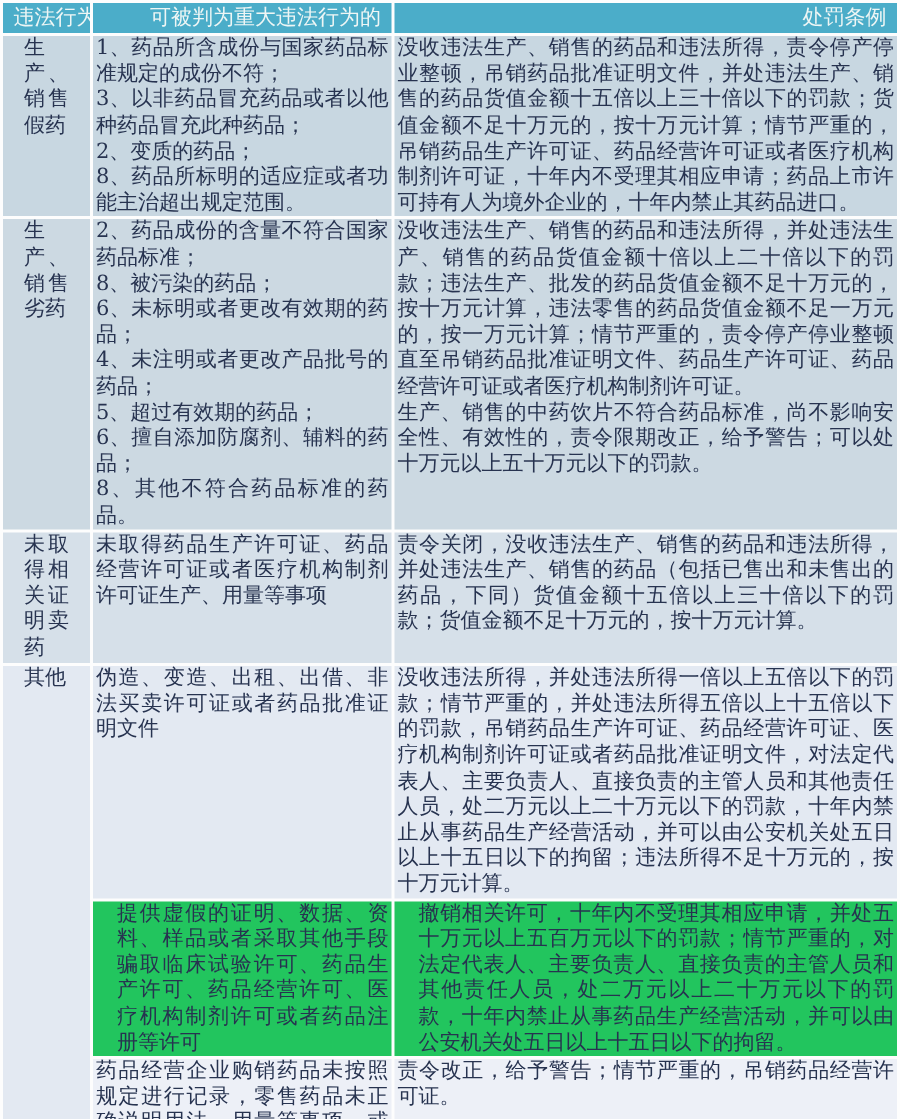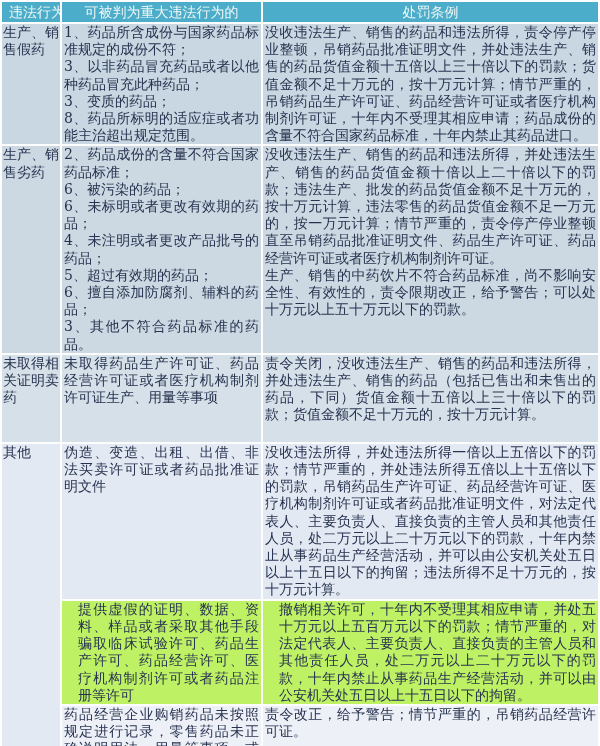--- a/index.html
+++ b/index.html
@@ -16,36 +16,36 @@
   table{
     width:600px;table-layout:fixed;
     border-collapse:separate;border-spacing:2px;
   }
   col.c1{width:58px;}
   col.c2{width:199px;}
   col.c3{width:335px;}
   th{
     background:var(--header-bg);color:var(--header-text);
     font-weight:normal;font-size:14px;line-height:18px;height:18px;
-    text-align:center;vertical-align:middle;padding:1px 7px;
+    text-align:right;vertical-align:middle;padding:1px 7px;
     white-space:nowrap;overflow:hidden;
   }
   td{
     vertical-align:top;color:var(--text);
     font-size:14px;line-height:17.2px;
     text-align:justify;text-align-last:left;
     padding:0 2px;overflow:hidden;
   }
-  td.c1{padding:0 1px;}
+  td.c1{padding:0 14px;}
   
   tr.r0 td{background:#c8d7e1;}
   tr.r1 td{background:#ccd9e2;}
   tr.r2 td{background:#d6e0e9;}
   tr.r3a td{background:#e3e9f2;}
-  tr.r3b td{background:#bef264;padding-left:16px;}
+  tr.r3b td{background:#22c55e;padding-left:16px;}
   tr.r3c td{background:#edf0f7;}
   tr.r0 td{height:118px;}
   tr.r1 td{height:205px;margin-top:41px;}
   tr.r2 td{height:87px;}
   tr.r3a td{height:136px;}
   tr.r3b td{height:102px;}
   tr.r3c td{height:66px;}
   .para + .para{margin-top:0;}
 </style>
 </head>
@@ -63,35 +63,35 @@
       <th>可被判为重大违法行为的</th>
       <th>处罚条例</th>
     </tr>
   </thead>
   <tbody>
     <tr class="r0">
       <td class="c1">生产、销售假药</td>
       <td>
         <div class="para">1、药品所含成份与国家药品标准规定的成份不符；</div>
         <div class="para">3、以非药品冒充药品或者以他种药品冒充此种药品；</div>
-        <div class="para">3、变质的药品；</div>
+        <div class="para">2、变质的药品；</div>
         <div class="para">8、药品所标明的适应症或者功能主治超出规定范围。</div>
       </td>
-      <td>没收违法生产、销售的药品和违法所得，责令停产停业整顿，吊销药品批准证明文件，并处违法生产、销售的药品货值金额十五倍以上三十倍以下的罚款；货值金额不足十万元的，按十万元计算；情节严重的，吊销药品生产许可证、药品经营许可证或者医疗机构制剂许可证，十年内不受理其相应申请；药品成份的含量不符合国家药品标准，十年内禁止其药品进口。</td>
+      <td>没收违法生产、销售的药品和违法所得，责令停产停业整顿，吊销药品批准证明文件，并处违法生产、销售的药品货值金额十五倍以上三十倍以下的罚款；货值金额不足十万元的，按十万元计算；情节严重的，吊销药品生产许可证、药品经营许可证或者医疗机构制剂许可证，十年内不受理其相应申请；药品上市许可持有人为境外企业的，十年内禁止其药品进口。</td>
     </tr>
     <tr class="r1">
       <td class="c1">生产、销售劣药</td>
       <td>
         <div class="para">2、药品成份的含量不符合国家药品标准；</div>
-        <div class="para">6、被污染的药品；</div>
+        <div class="para">8、被污染的药品；</div>
         <div class="para">6、未标明或者更改有效期的药品；</div>
         <div class="para">4、未注明或者更改产品批号的药品；</div>
         <div class="para">5、超过有效期的药品；</div>
         <div class="para">6、擅自添加防腐剂、辅料的药品；</div>
-        <div class="para">3、其他不符合药品标准的药品。</div>
+        <div class="para">8、其他不符合药品标准的药品。</div>
       </td>
       <td>
         <div class="para">没收违法生产、销售的药品和违法所得，并处违法生产、销售的药品货值金额十倍以上二十倍以下的罚款；违法生产、批发的药品货值金额不足十万元的，按十万元计算，违法零售的药品货值金额不足一万元的，按一万元计算；情节严重的，责令停产停业整顿直至吊销药品批准证明文件、药品生产许可证、药品经营许可证或者医疗机构制剂许可证。</div>
         <div class="para">生产、销售的中药饮片不符合药品标准，尚不影响安全性、有效性的，责令限期改正，给予警告；可以处十万元以上五十万元以下的罚款。</div>
       </td>
     </tr>
     <tr class="r2">
       <td class="c1">未取得相关证明卖药</td>
       <td>未取得药品生产许可证、药品经营许可证或者医疗机构制剂许可证生产、用量等事项</td>
       <td>责令关闭，没收违法生产、销售的药品和违法所得，并处违法生产、销售的药品（包括已售出和未售出的药品，下同）货值金额十五倍以上三十倍以下的罚款；货值金额不足十万元的，按十万元计算。</td>

